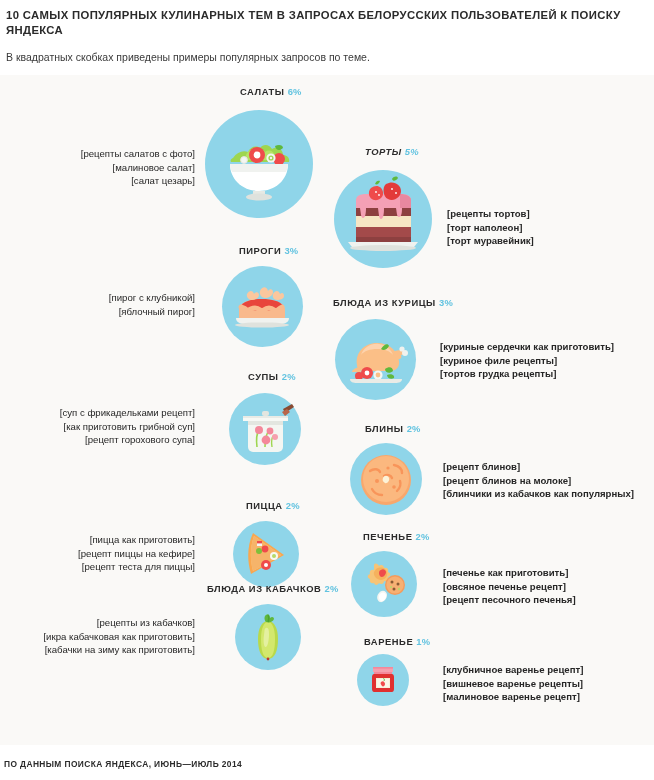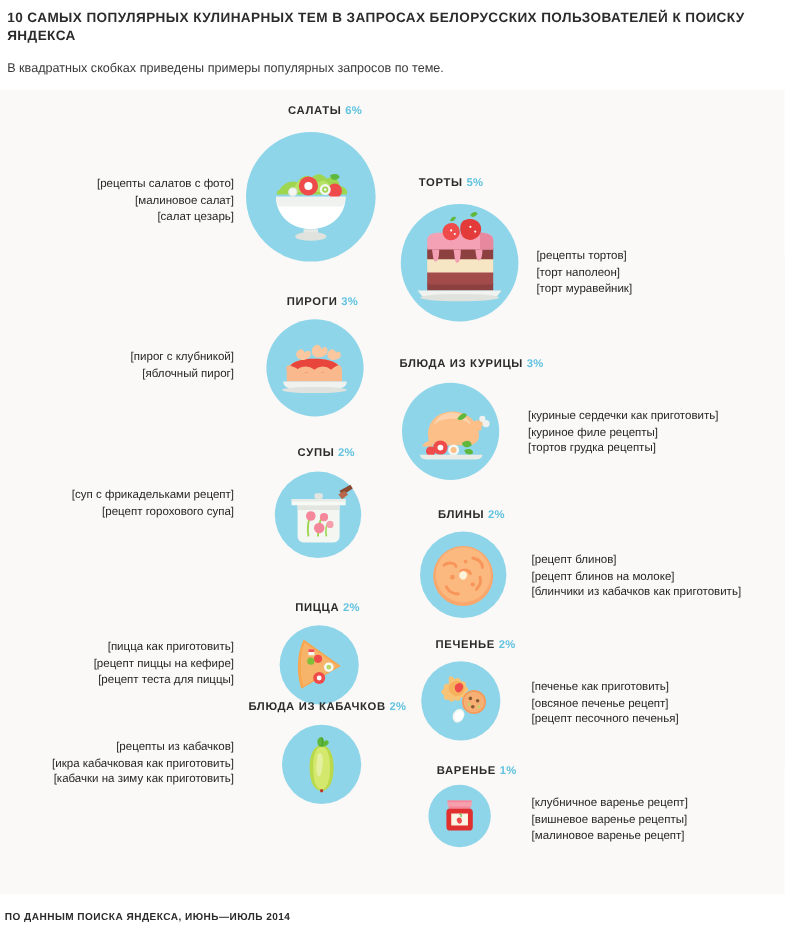--- a/index.html
+++ b/index.html
@@ -41,21 +41,21 @@
   .topic { position: absolute; }
   .topic-label {
     position: absolute; white-space: nowrap;
     font-size: 9.4px; font-weight: bold; letter-spacing: 0.55px;
     color: #2b2b2b; text-transform: uppercase;
   }
   .topic-pct { color: #62c3e0; font-weight: bold; letter-spacing: 0.2px; }
   .bubble { position: absolute; border-radius: 50%; background: #8fd5e9; }
   .queries { position: absolute; font-size: 9.6px; line-height: 13.6px; color: #262626; white-space: nowrap; }
   .queries.right { text-align: right; }
-  .queries.left { text-align: left; }
+  .queries.left { text-align: left; font-weight: bold; }
   .q { display: block; }
 
   .icon-wrap { position: absolute; left: 0; top: 0; width: 100%; height: 100%; }
   .icon-wrap svg { display: block; width: 100%; height: 100%; }
 </style>
 </head>
 <body>
 
 <div class="page">
 
@@ -92,21 +92,21 @@
         </div>
       </div>
       <div class="queries right" style="left:0;top:72px;width:195px;">
         <span class="q">[рецепты салатов с фото]</span>
         <span class="q">[малиновое салат]</span>
         <span class="q">[салат цезарь]</span>
       </div>
     </div>
 
     <div class="topic" style="left:0;top:0;">
-      <div class="topic-label" style="left:349px;top:71px;">
+      <div class="topic-label" style="left:365px;top:71px;font-style:italic;">
         <span>ТОРТЫ</span>
         <span class="topic-pct">5%</span>
       </div>
       <div class="bubble" style="left:334px;top:95px;width:98px;height:98px;">
         <div class="icon-wrap">
           <svg viewBox="0 0 98 98">
             <path d="M22 66h55v6H22z" fill="#8d4040"></path>
             <path d="M22 56h55v11H22z" fill="#a34a4a"></path>
             <path d="M22 45h55v12H22z" fill="#f6e6c4"></path>
             <path d="M22 36h55v10H22z" fill="#8d4040"></path>
@@ -208,20 +208,21 @@
             <path d="M43 54c-1-6 0-10 2-12" fill="none" stroke="#9ed64f" stroke-width="1.4"></path>
             <circle cx="30" cy="37" r="4" fill="#f4889a"></circle>
             <circle cx="41" cy="38" r="3.4" fill="#f4889a"></circle>
             <circle cx="37" cy="47" r="4.4" fill="#f4889a"></circle>
             <circle cx="46" cy="44" r="3" fill="#f6a0ae"></circle>
           </svg>
         </div>
       </div>
       <div class="queries right" style="left:0;top:331px;width:195px;">
         <span class="q">[суп с фрикадельками рецепт]</span>
+        <span class="q">[как приготовить грибной суп]</span>
         <span class="q">[рецепт горохового супа]</span>
       </div>
     </div>
 
     <div class="topic" style="left:0;top:0;">
       <div class="topic-label" style="left:365px;top:348px;">
         <span>БЛИНЫ</span>
         <span class="topic-pct">2%</span>
       </div>
       <div class="bubble" style="left:350px;top:368px;width:72px;height:72px;">
@@ -233,21 +234,21 @@
             <circle cx="27" cy="38" r="2" fill="#f8955a"></circle>
             <circle cx="44" cy="44" r="1.8" fill="#f8955a"></circle>
             <circle cx="38" cy="25" r="1.6" fill="#f8955a"></circle>
             <path d="M33 35c1-3 5-3 6 0s-2 6-4 5-3-3-2-5z" fill="#fdf3d8"></path>
           </svg>
         </div>
       </div>
       <div class="queries left" style="left:443px;top:385px;">
         <span class="q">[рецепт блинов]</span>
         <span class="q">[рецепт блинов на молоке]</span>
-        <span class="q">[блинчики из кабачков как приготовить]</span>
+        <span class="q">[блинчики из кабачков как популярных]</span>
       </div>
     </div>
 
     <div class="topic" style="left:0;top:0;">
       <div class="topic-label" style="left:246px;top:425px;">
         <span>ПИЦЦА</span>
         <span class="topic-pct">2%</span>
       </div>
       <div class="bubble" style="left:233px;top:446px;width:66px;height:66px;">
         <div class="icon-wrap">

